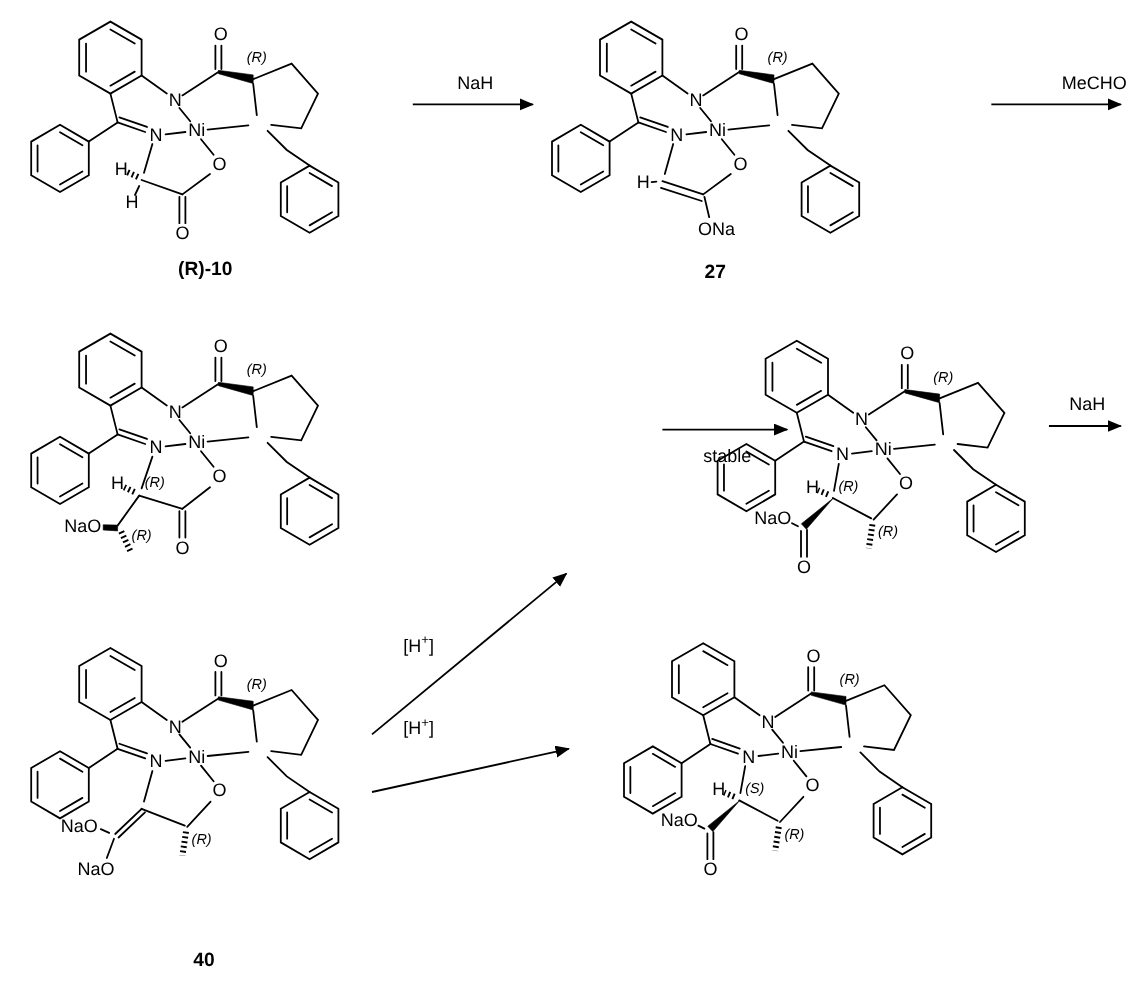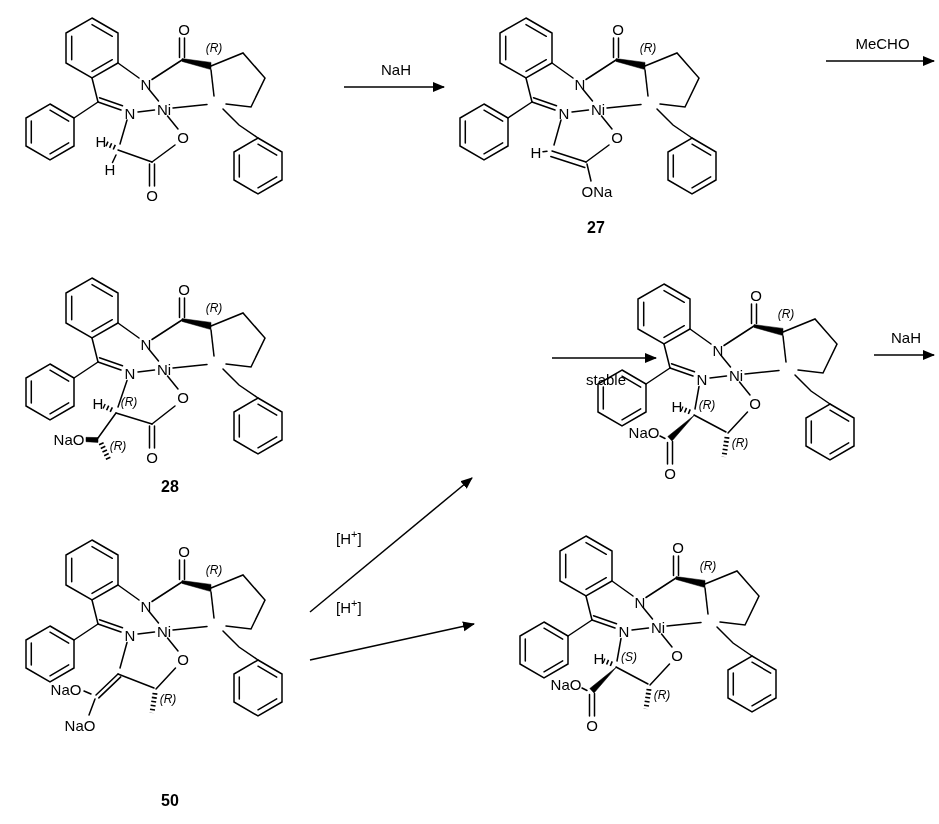--- a/index.html
+++ b/index.html
@@ -70,20 +70,21 @@
     <text class="atom" x="124" y="111">N</text>
     <text class="atom" x="158" y="107">Ni</text>
     <text class="atom" x="140" y="82">N</text>
     <text class="atom" x="178" y="27">O</text>
     <text class="atom" x="177" y="135">O</text>
     <text class="stereo" x="208" y="46">(R)</text>
     <text class="atom" x="95" y="139">H</text>
     <text class="atom" x="104" y="167">H</text>
     <text class="atom" x="146" y="193">O</text>
   </svg>
+  <div class="struct-label" style="top:214px;left:15px;">(R)-10</div>
 </div>
 
 <div class="arrow-block" style="left:342px;top:60px;width:108px;">
   <div class="arrow-label">NaH</div>
   <svg width="108" height="16">
     <line class="shaft" x1="2" y1="8" x2="102" y2="8" marker-end="url(#arrow)"></line>
   </svg>
 </div>
 
 <div class="struct" style="left:440px;top:2px;">
@@ -101,21 +102,21 @@
     <text class="atom" x="140" y="82">N</text>
     <text class="atom" x="178" y="27">O</text>
     <text class="atom" x="177" y="135">O</text>
     <text class="stereo" x="208" y="46">(R)</text>
     <text class="atom" x="96" y="150">H</text>
     <text class="atom" x="157" y="189">ONa</text>
   </svg>
   <div class="struct-label" style="top:217px;left:6px;">27</div>
 </div>
 
-<div class="arrow-block" style="left:826px;top:34px;width:113px;">
+<div class="arrow-block" style="left:826px;top:60px;width:113px;text-align:right;">
   <div class="arrow-label">MeCHO</div>
   <svg width="113" height="16">
     <line class="shaft" x1="0" y1="8" x2="108" y2="8" marker-end="url(#arrow)"></line>
   </svg>
 </div>
 
 <div class="struct" style="left:6px;top:262px;">
   <svg viewBox="0 0 300 212" width="300" height="212">
     <use href="#core-bonds"></use>
     <g>
@@ -133,21 +134,20 @@
     <text class="atom" x="140" y="82">N</text>
     <text class="atom" x="178" y="27">O</text>
     <text class="atom" x="177" y="135">O</text>
     <text class="stereo" x="208" y="46">(R)</text>
     <text class="atom" x="92" y="141">H</text>
     <text class="stereo" x="123" y="140">(R)</text>
     <text class="atom" x="63" y="177">NaO</text>
     <text class="stereo" x="112" y="184">(R)</text>
     <text class="atom" x="146" y="195">O</text>
   </svg>
-  <div class="struct-label" style="top:216px;left:14px;">28</div>
 </div>
 
 <div class="arrow-block" style="left:550px;top:350px;width:112px;">
   <svg width="112" height="16">
     <line class="shaft" x1="2" y1="8" x2="106" y2="8" marker-end="url(#arrow)"></line>
   </svg>
   <div class="arrow-label">stable</div>
 </div>
 
 <div class="struct" style="left:578px;top:268px;">
@@ -199,21 +199,21 @@
     <text class="atom" x="124" y="111">N</text>
     <text class="atom" x="158" y="107">Ni</text>
     <text class="atom" x="140" y="82">N</text>
     <text class="atom" x="178" y="27">O</text>
     <text class="atom" x="177" y="135">O</text>
     <text class="stereo" x="208" y="46">(R)</text>
     <text class="atom" x="60" y="165">NaO</text>
     <text class="atom" x="74" y="201">NaO</text>
     <text class="stereo" x="162" y="175">(R)</text>
   </svg>
-  <div class="struct-label" style="top:268px;left:14px;">50</div>
+  <div class="struct-label" style="top:268px;left:14px;">40</div>
 </div>
 
 <svg class="free-arrow" style="left:298px;top:468px;" width="190" height="152">
   <line class="shaft" x1="12" y1="144" x2="174" y2="10" marker-end="url(#arrow)"></line>
 </svg>
 <div class="hplus" style="left:336px;top:528px;"><span>[H</span><sup>+</sup><span>]</span></div>
 
 <svg class="free-arrow" style="left:298px;top:610px;" width="190" height="58">
   <line class="shaft" x1="12" y1="50" x2="176" y2="14" marker-end="url(#arrow)"></line>
 </svg>

